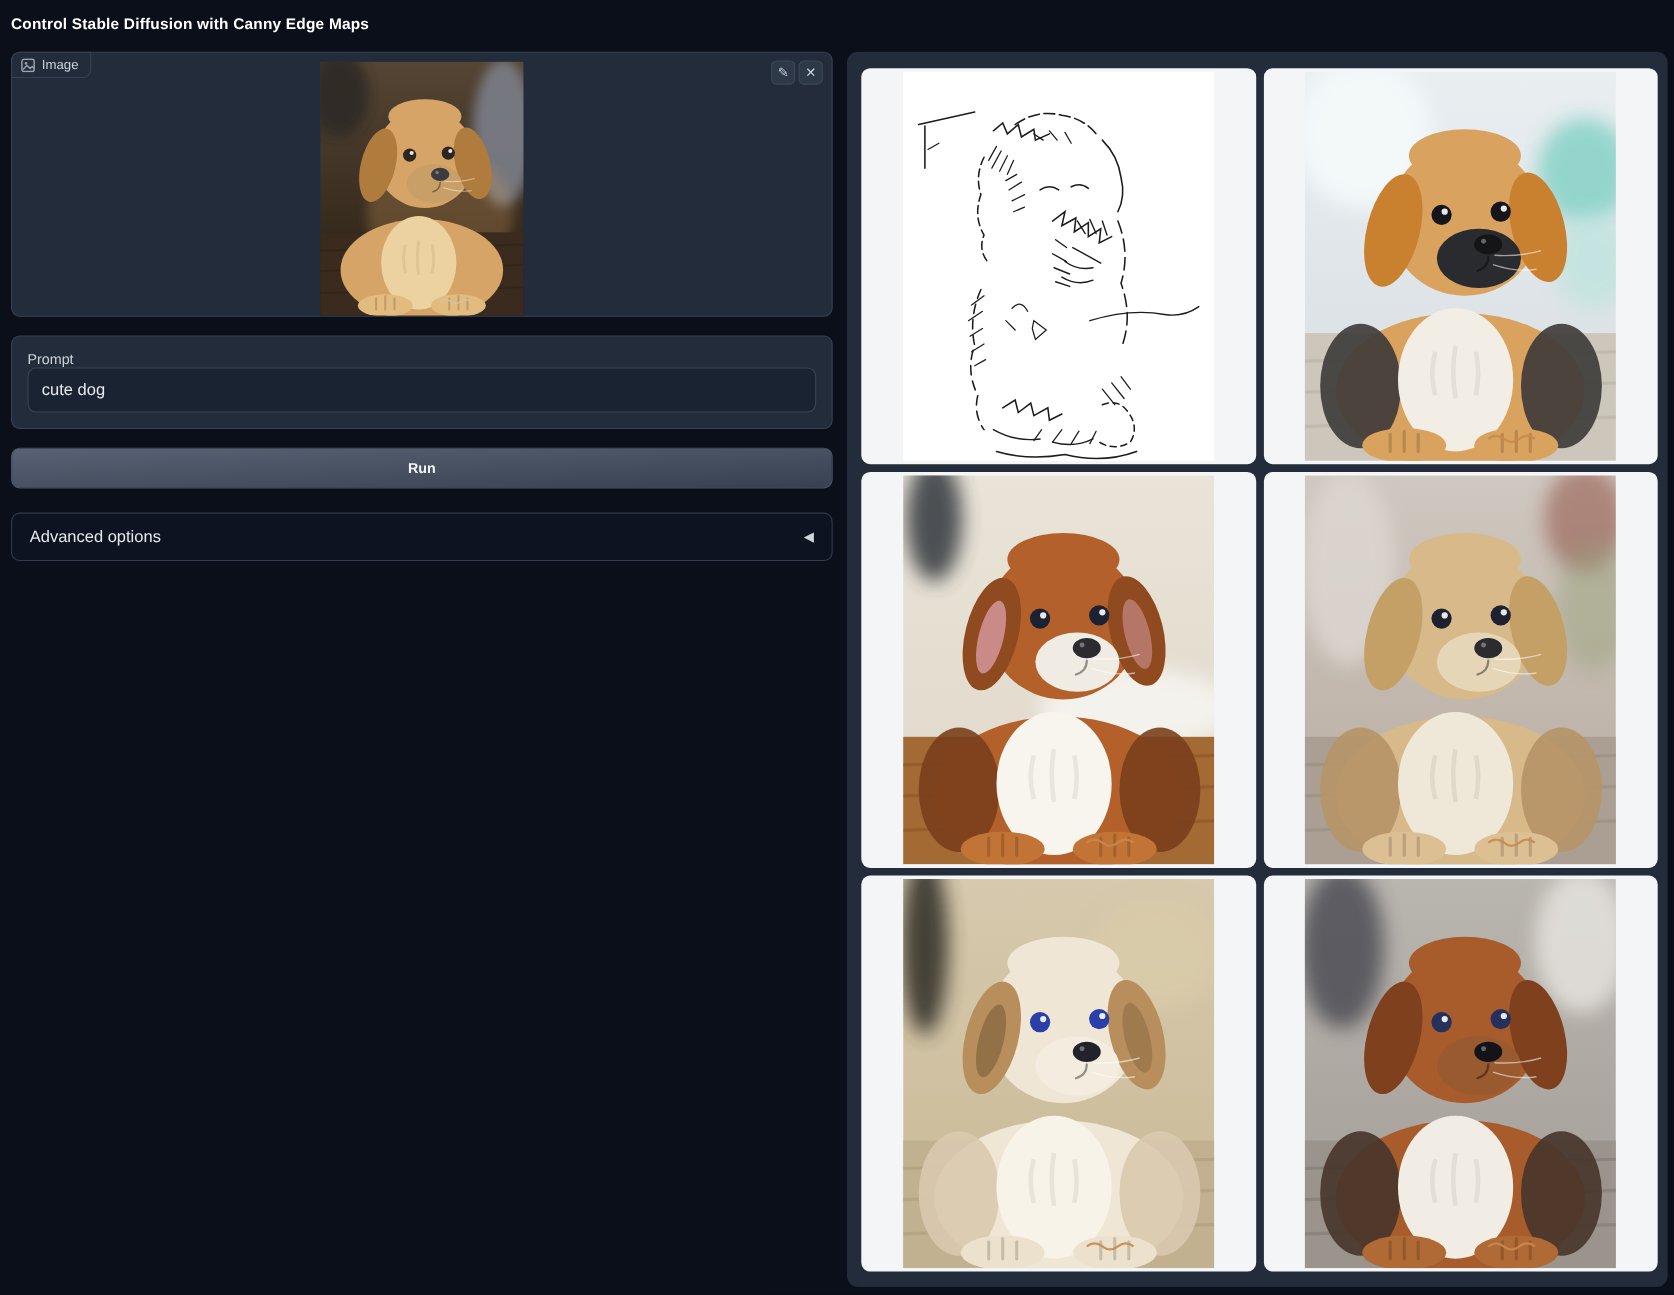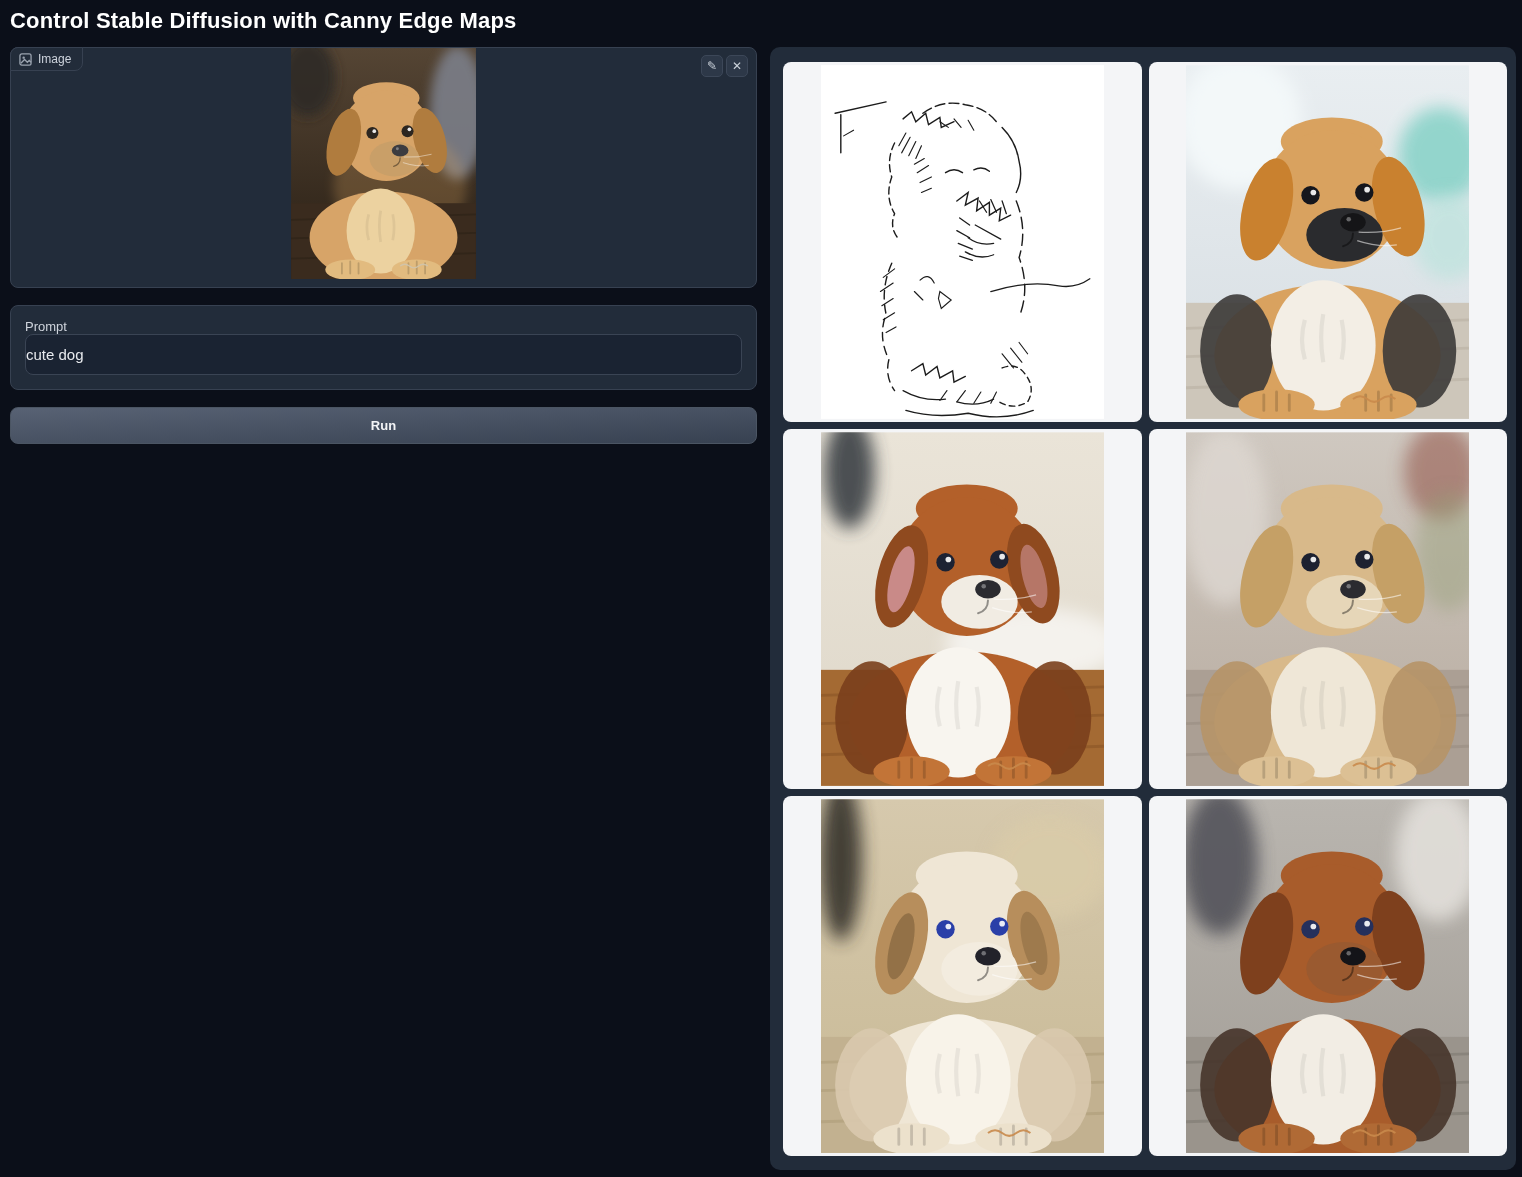--- a/index.html
+++ b/index.html
@@ -3,51 +3,51 @@
 <meta charset="utf-8">
 <style>
   html,body{margin:0;padding:0;background:#0b0f19;}
   body{
     width:1522px;height:1177px;overflow:hidden;
     font-family:"Liberation Sans",sans-serif;color:#e5e7eb;
     -webkit-font-smoothing:antialiased;
   }
   .page{padding:8px 8px 0 10px;}
   .app-title{
-    margin:0 0 13px 0;font-size:22px;line-height:26px;font-weight:700;color:#ffffff;letter-spacing:.2px;
+    margin:0 0 13px 0;font-size:14px;line-height:26px;font-weight:700;color:#ffffff;letter-spacing:.2px;
   }
   .main{display:flex;gap:13px;align-items:flex-start;}
   .left-col{width:747px;flex:none;}
   .block{background:#222c3a;border:1px solid #374151;border-radius:8px;box-sizing:border-box;}
 
   
   .image-block{
     position:relative;height:241px;margin-bottom:17px;
-    display:flex;align-items:flex-start;justify-content:center;
+    display:flex;align-items:flex-end;justify-content:center;
   }
   .image-chip{
     position:absolute;top:-1px;left:-1px;display:flex;align-items:center;gap:6px;
     padding:4px 11px 4px 8px;font-size:12px;color:#cdd3dc;background:#222c3a;
     border:1px solid #374151;border-radius:8px 0 8px 0;z-index:2;
   }
   .image-tools{position:absolute;top:7px;right:8px;display:flex;gap:3px;z-index:2;}
   .tool-btn{
     width:22px;height:22px;border-radius:5px;background:#2d3848;border:1px solid #3c4758;
     color:#cbd2da;display:flex;align-items:center;justify-content:center;
     font-size:12px;line-height:1;cursor:pointer;padding:0;
   }
   .input-photo{width:189px;height:231px;display:block;}
 
   
   .prompt-block{padding:13px 14px 14px 14px;margin-bottom:17px;}
   .prompt-label{font-size:13px;color:#cfd4dc;margin-bottom:0;}
   .prompt-input{
     display:block;width:100%;box-sizing:border-box;height:41px;
     background:#1a2332;border:1px solid #3a4454;border-radius:8px;
-    color:#e8eaee;font-size:15px;padding:0 0;font-family:"Liberation Sans",sans-serif;outline:none;
+    color:#e8eaee;font-size:15px;padding:0 12px;font-family:"Liberation Sans",sans-serif;outline:none;
   }
 
   
   .run-btn{
     display:block;width:100%;height:37px;margin:0 0 22px 0;
     border:1px solid #4b5563;border-radius:8px;
     background:linear-gradient(to bottom right,#586274,#374151);
     color:#f3f4f6;font-weight:700;font-size:13px;font-family:"Liberation Sans",sans-serif;cursor:pointer;
   }
 
@@ -152,20 +152,24 @@
           </div>
       </div>
 
       <div class="block prompt-block">
         <div class="prompt-label">Prompt</div>
         <input class="prompt-input" type="text" value="cute dog" style="">
       </div>
 
       <button class="run-btn">Run</button>
 
+      <div class="accordion">
+        <span>Advanced options</span>
+        <span class="arrow">◀</span>
+      </div>
     </div>
 
     <div class="gallery">
       <div class="gal-grid" id="gal-grid">
           <button class="gal-item" title="Canny edge map sketch of the input puppy photo">
             <svg class="gal-img" viewBox="0 0 200 250" xmlns="http://www.w3.org/2000/svg">
               <rect width="200" height="250" fill="#ffffff"></rect>
               <path d="M10,34 L46,26" stroke="#1c1c1c" stroke-width="1" fill="none" stroke-linecap="round"></path>
               <path d="M14,35 L14,62" stroke="#1c1c1c" stroke-width="1" fill="none" stroke-linecap="round"></path>
               <path d="M16,50 L23,46" stroke="#1c1c1c" stroke-width="0.8" fill="none" stroke-linecap="round"></path>

